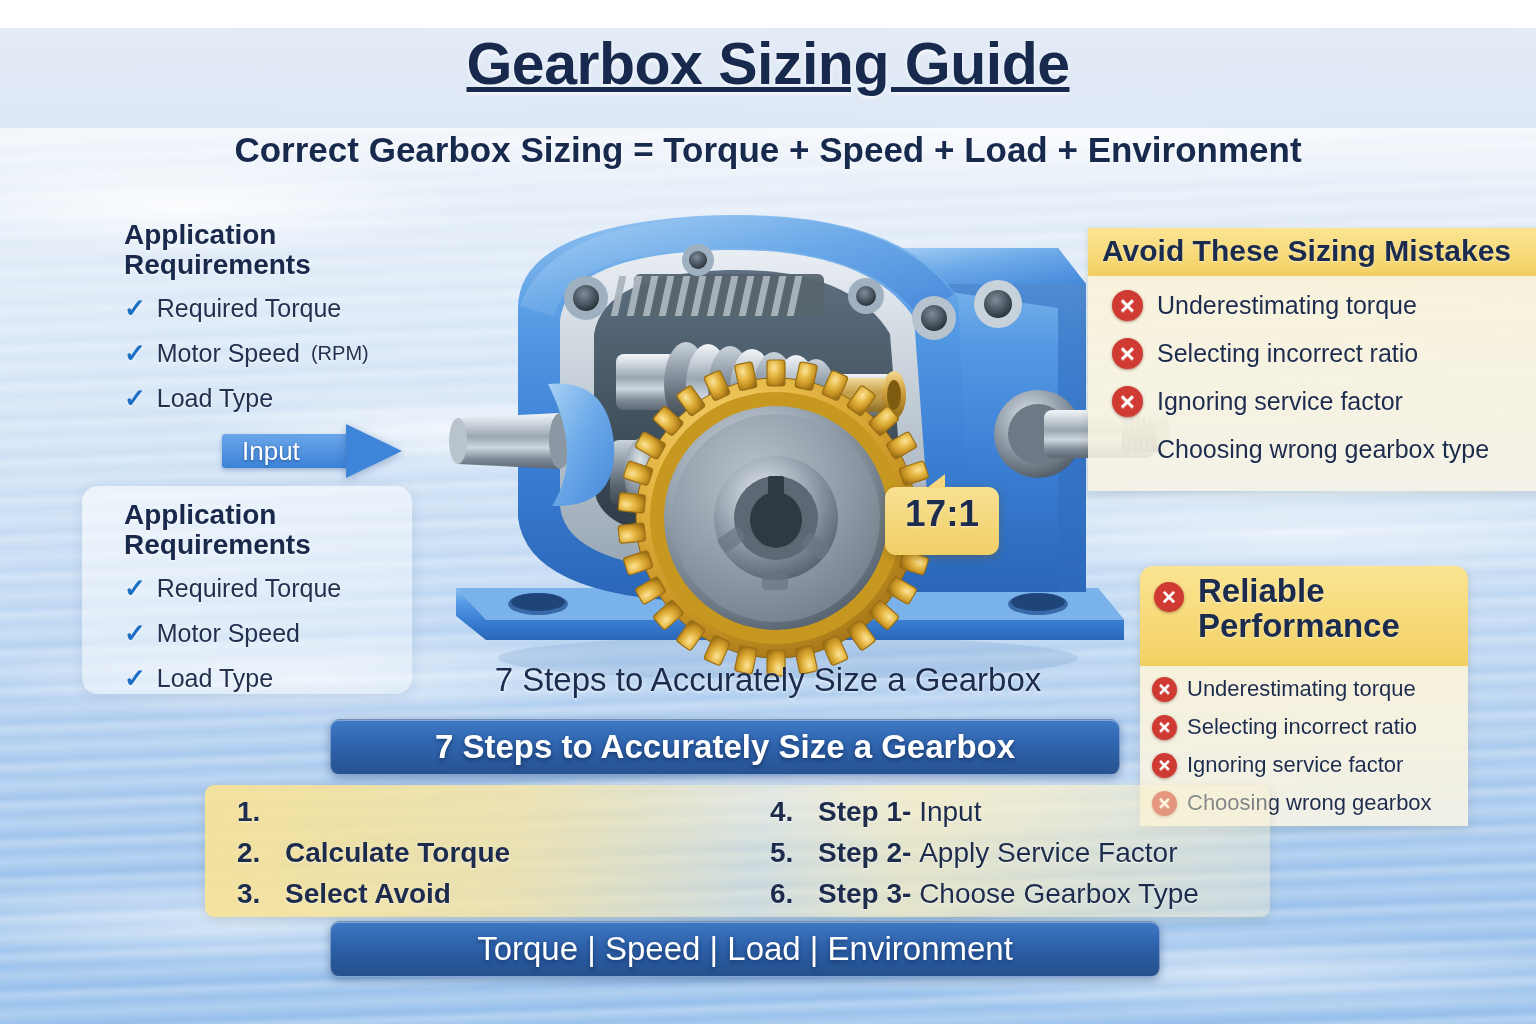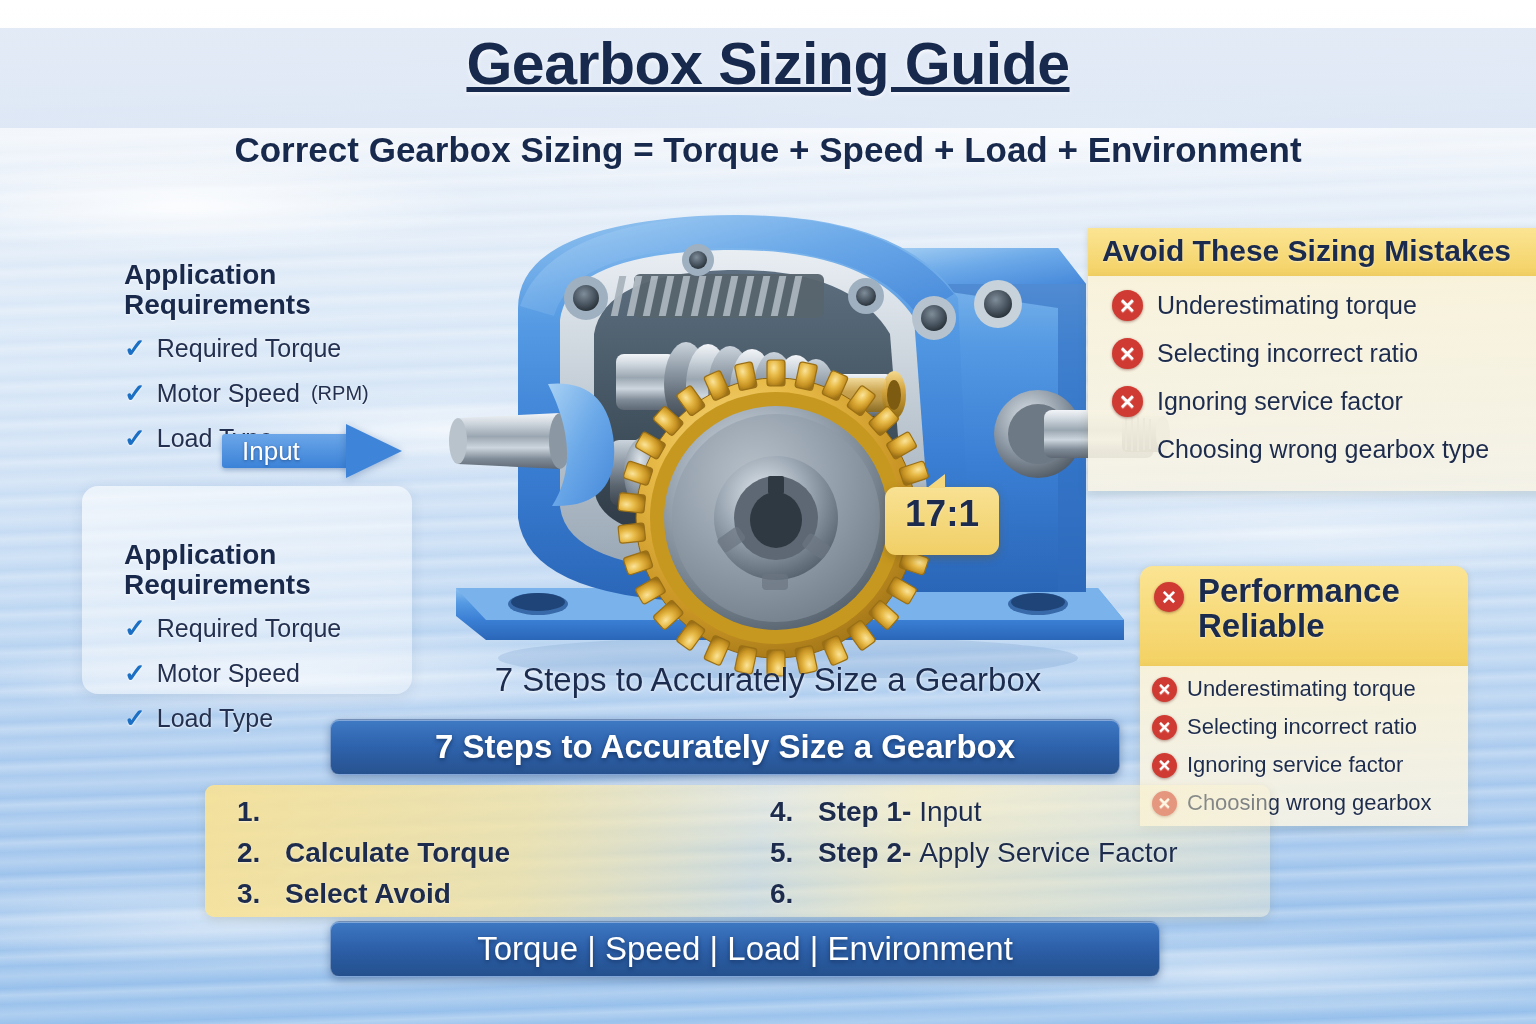--- a/index.html
+++ b/index.html
@@ -65,21 +65,20 @@
     position:absolute; top:130px; left:0; right:0; text-align:center;
     font-size:35px; font-weight:700; color:#17294d;
     text-shadow:0 1px 3px rgba(255,255,255,.85);
   }
 
   
   .req-block{ position:absolute; }
   .req-title{
     font-size:28px; font-weight:700; color:#18294c; line-height:1.07;
     text-shadow:0 1px 3px rgba(255,255,255,.8);
-    margin-top:40px;
   }
   .req-list{ list-style:none; margin-top:14px; }
   .req-list li{
     display:flex; align-items:center; gap:11px;
     font-size:25px; color:#23304f; margin-bottom:16px;
     text-shadow:0 1px 2px rgba(255,255,255,.75);
   }
   .chk{ color:#1b6fc4; font-size:26px; font-weight:700; line-height:1; }
   .rpm{ font-size:20px; }
 
@@ -554,22 +553,22 @@
     <li>
       <span class="xi">✕</span>
       <span>Choosing wrong gearbox type</span>
     </li>
   </ul>
 </div>
 
 <div class="panel-head" id="rel-head">
   <span class="xi">✕</span>
   <div class="txt">
+    <div>Reliable</div>
     <div>Performance</div>
-    <div>Reliable</div>
   </div>
 </div>
 <div class="panel-body" id="rel-body">
   <ul>
     <li>
       <span class="xi">✕</span>
       <span>Underestimating torque</span>
     </li>
     <li>
       <span class="xi">✕</span>
@@ -609,19 +608,20 @@
     <div class="step-row">
       <span class="step-num">4.</span>
       <span class="step-lbl"><span>Step 1</span><span class="dash">- </span><span class="rest">Input</span></span>
     </div>
     <div class="step-row">
       <span class="step-num">5.</span>
       <span class="step-lbl"><span>Step 2</span><span class="dash">- </span><span class="rest">Apply Service Factor</span></span>
     </div>
     <div class="step-row">
       <span class="step-num">6.</span>
+      <span class="step-lbl"><span>Step 3</span><span class="dash">- </span><span class="rest">Choose Gearbox Type</span></span>
     </div>
   </div>
 </div>
 
 <div class="footer-bar">
   <span>Torque  |  Speed  |  Load  |  Environment</span>
 </div>
 
 </body></html>

